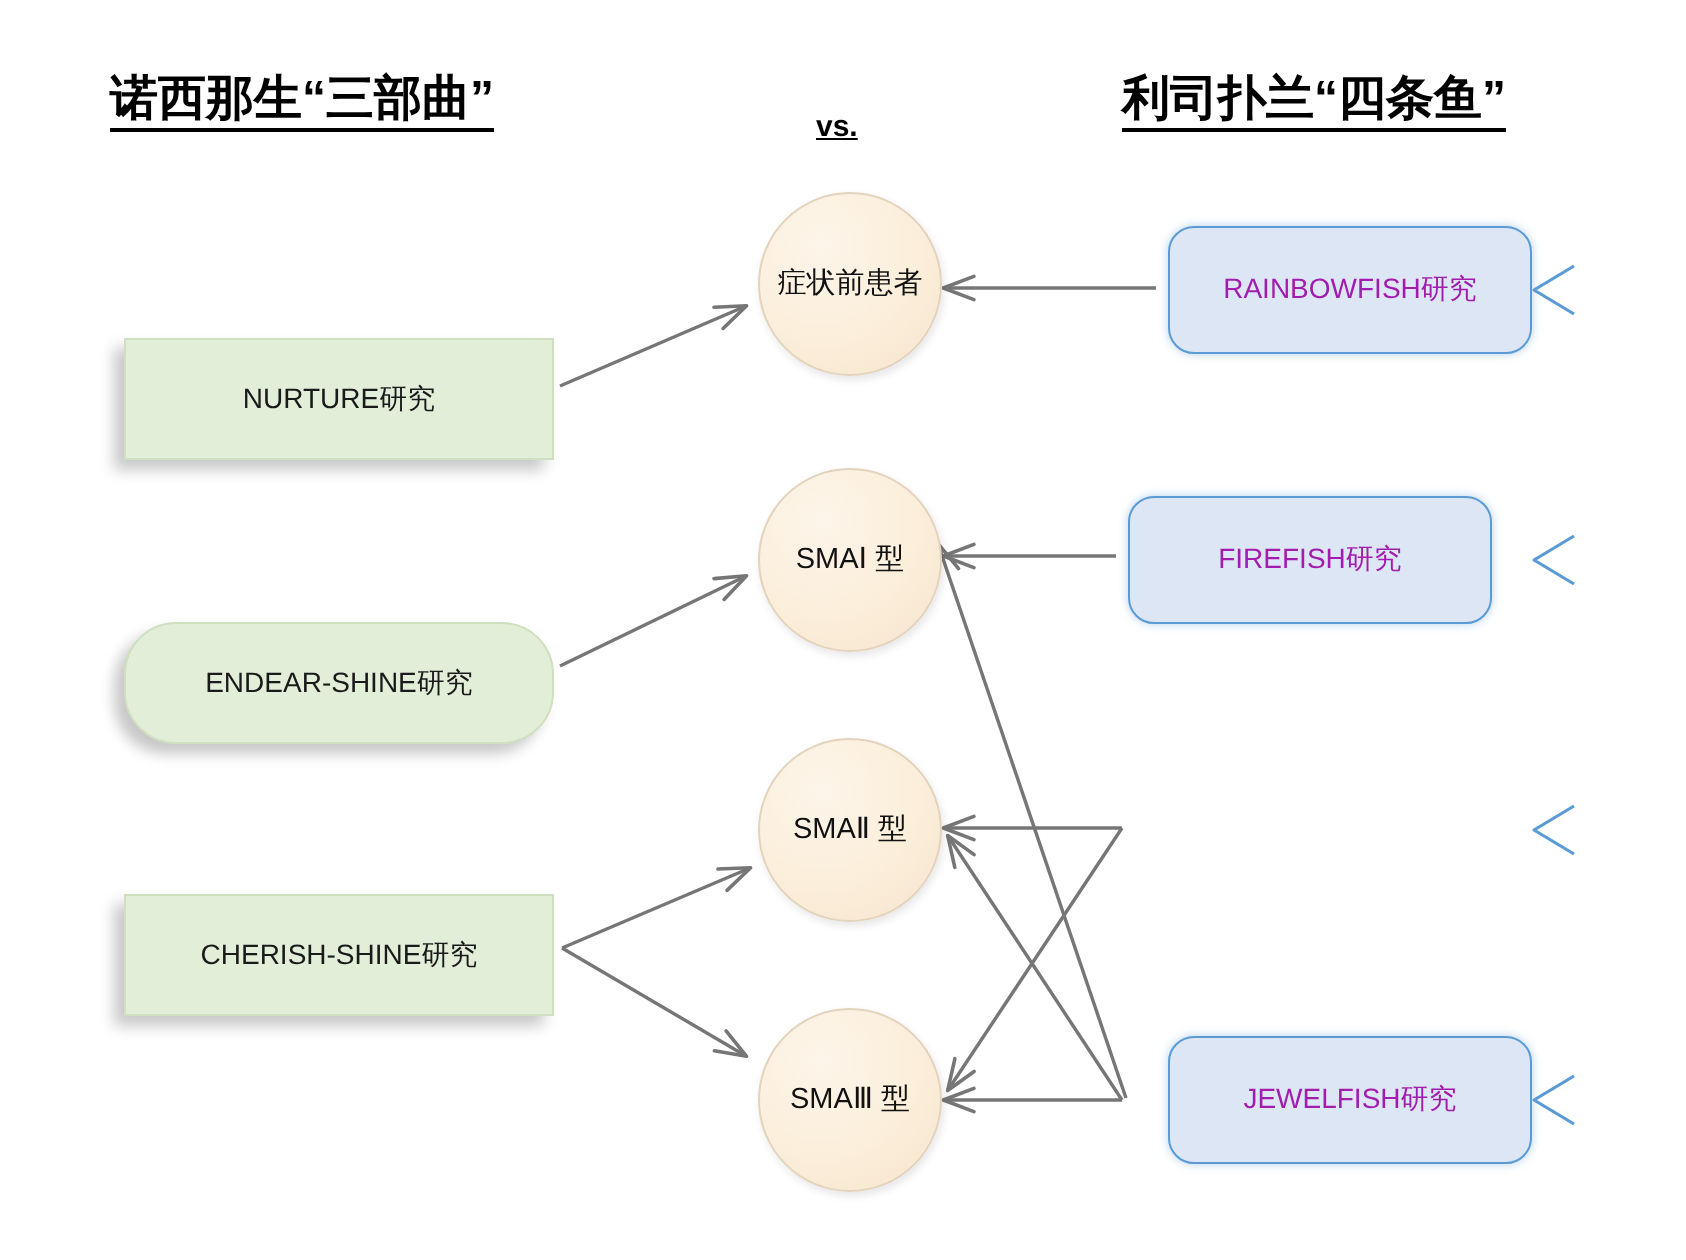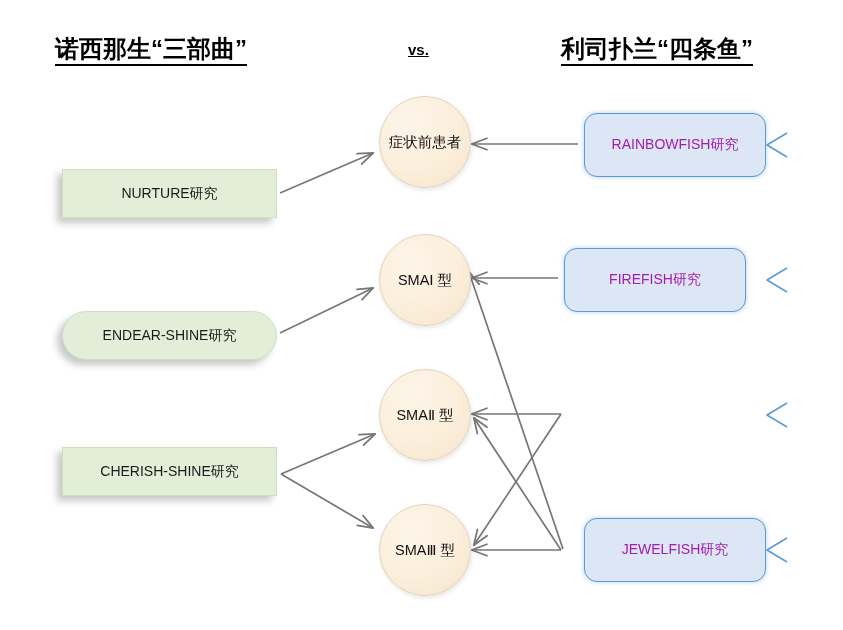--- a/index.html
+++ b/index.html
@@ -34,33 +34,33 @@
     text-decoration: underline;
     text-underline-offset: 7px;
     text-decoration-thickness: 2px;
   }
   #title-left  { left: 55px;  top: 33px; }
   #title-right { left: 561px; top: 33px; }
 
   #vs-label {
     position: absolute;
     left: 408px;
-    top: 41px;
+    top: 55px;
     font-size: 15px;
     font-weight: bold;
     color: #000000;
     white-space: nowrap;
     text-decoration: underline;
   }
 
   
   .green-box {
     position: absolute;
     width: 215px;
-    height: 49px;
+    height: 61px;
     background: #e2eed8;
     border: 1px solid #cfe0c0;
     box-sizing: border-box;
     display: flex;
     align-items: center;
     justify-content: center;
     font-size: 14px;
     color: #1a1a1a;
     box-shadow: -5px 5px 7px rgba(0,0,0,0.22);
     white-space: nowrap;

